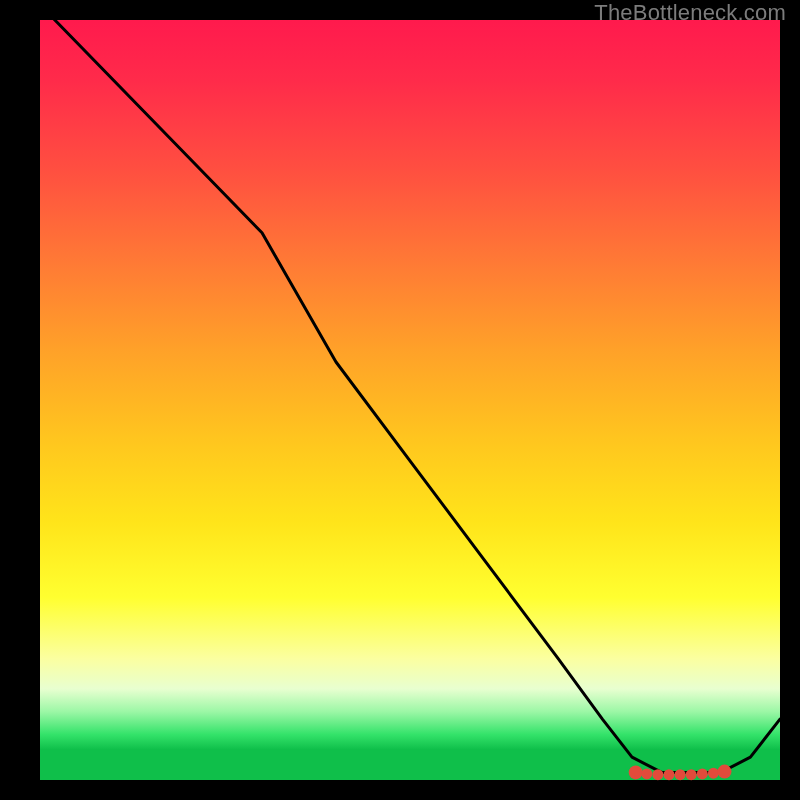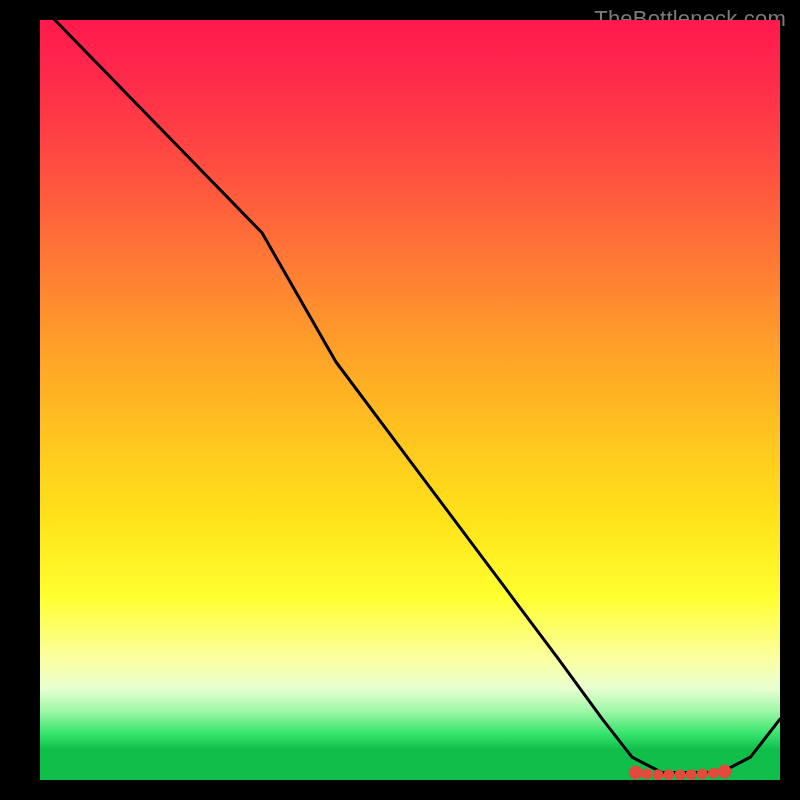--- a/index.html
+++ b/index.html
@@ -22,21 +22,21 @@
       #ffff30 76%,
       #fbffa0 84%,
       #e8ffd0 88%,
       #9cf7a6 91%,
       #34e36a 94%,
       #0fbf4a 96%
     );
   }
   .watermark {
     position: absolute;
-    top: 6px;
+    top: 0;
     right: 14px;
     color: #7c7c7c;
     font-size: 22px;
     font-weight: 400;
     letter-spacing: 0.2px;
     user-select: none;
   }
   svg.curve {
     position: absolute;
     left: 0;

